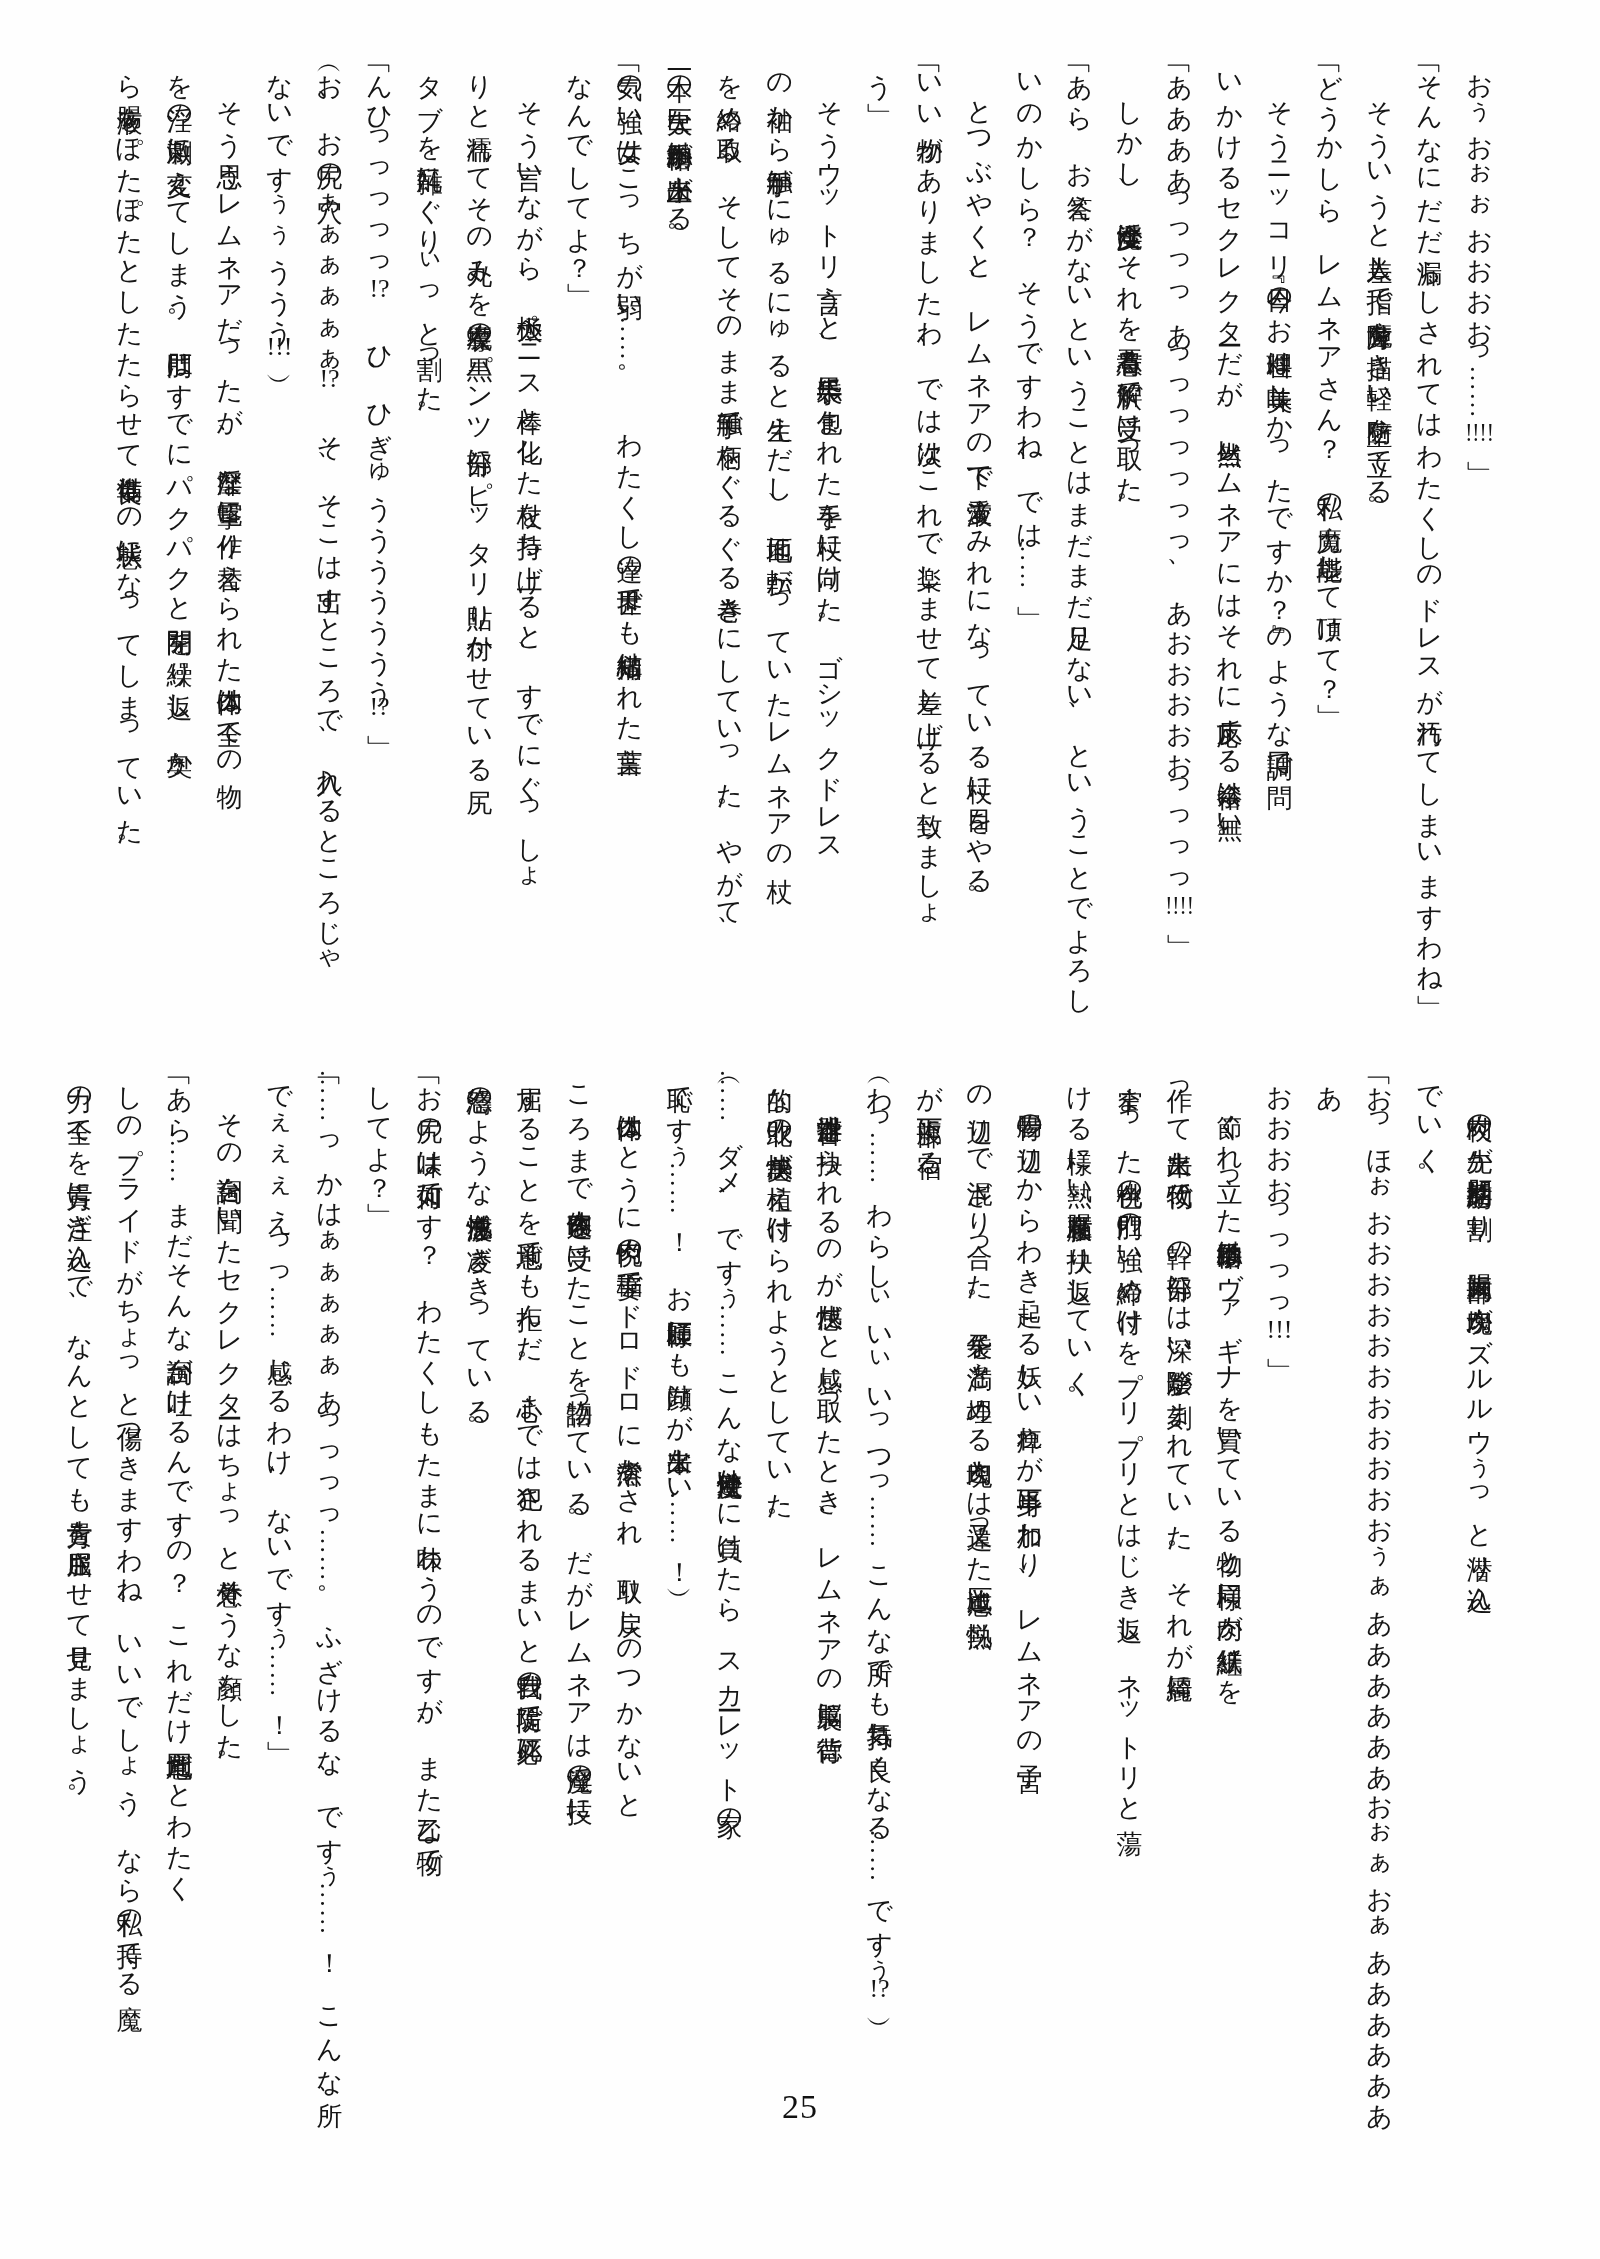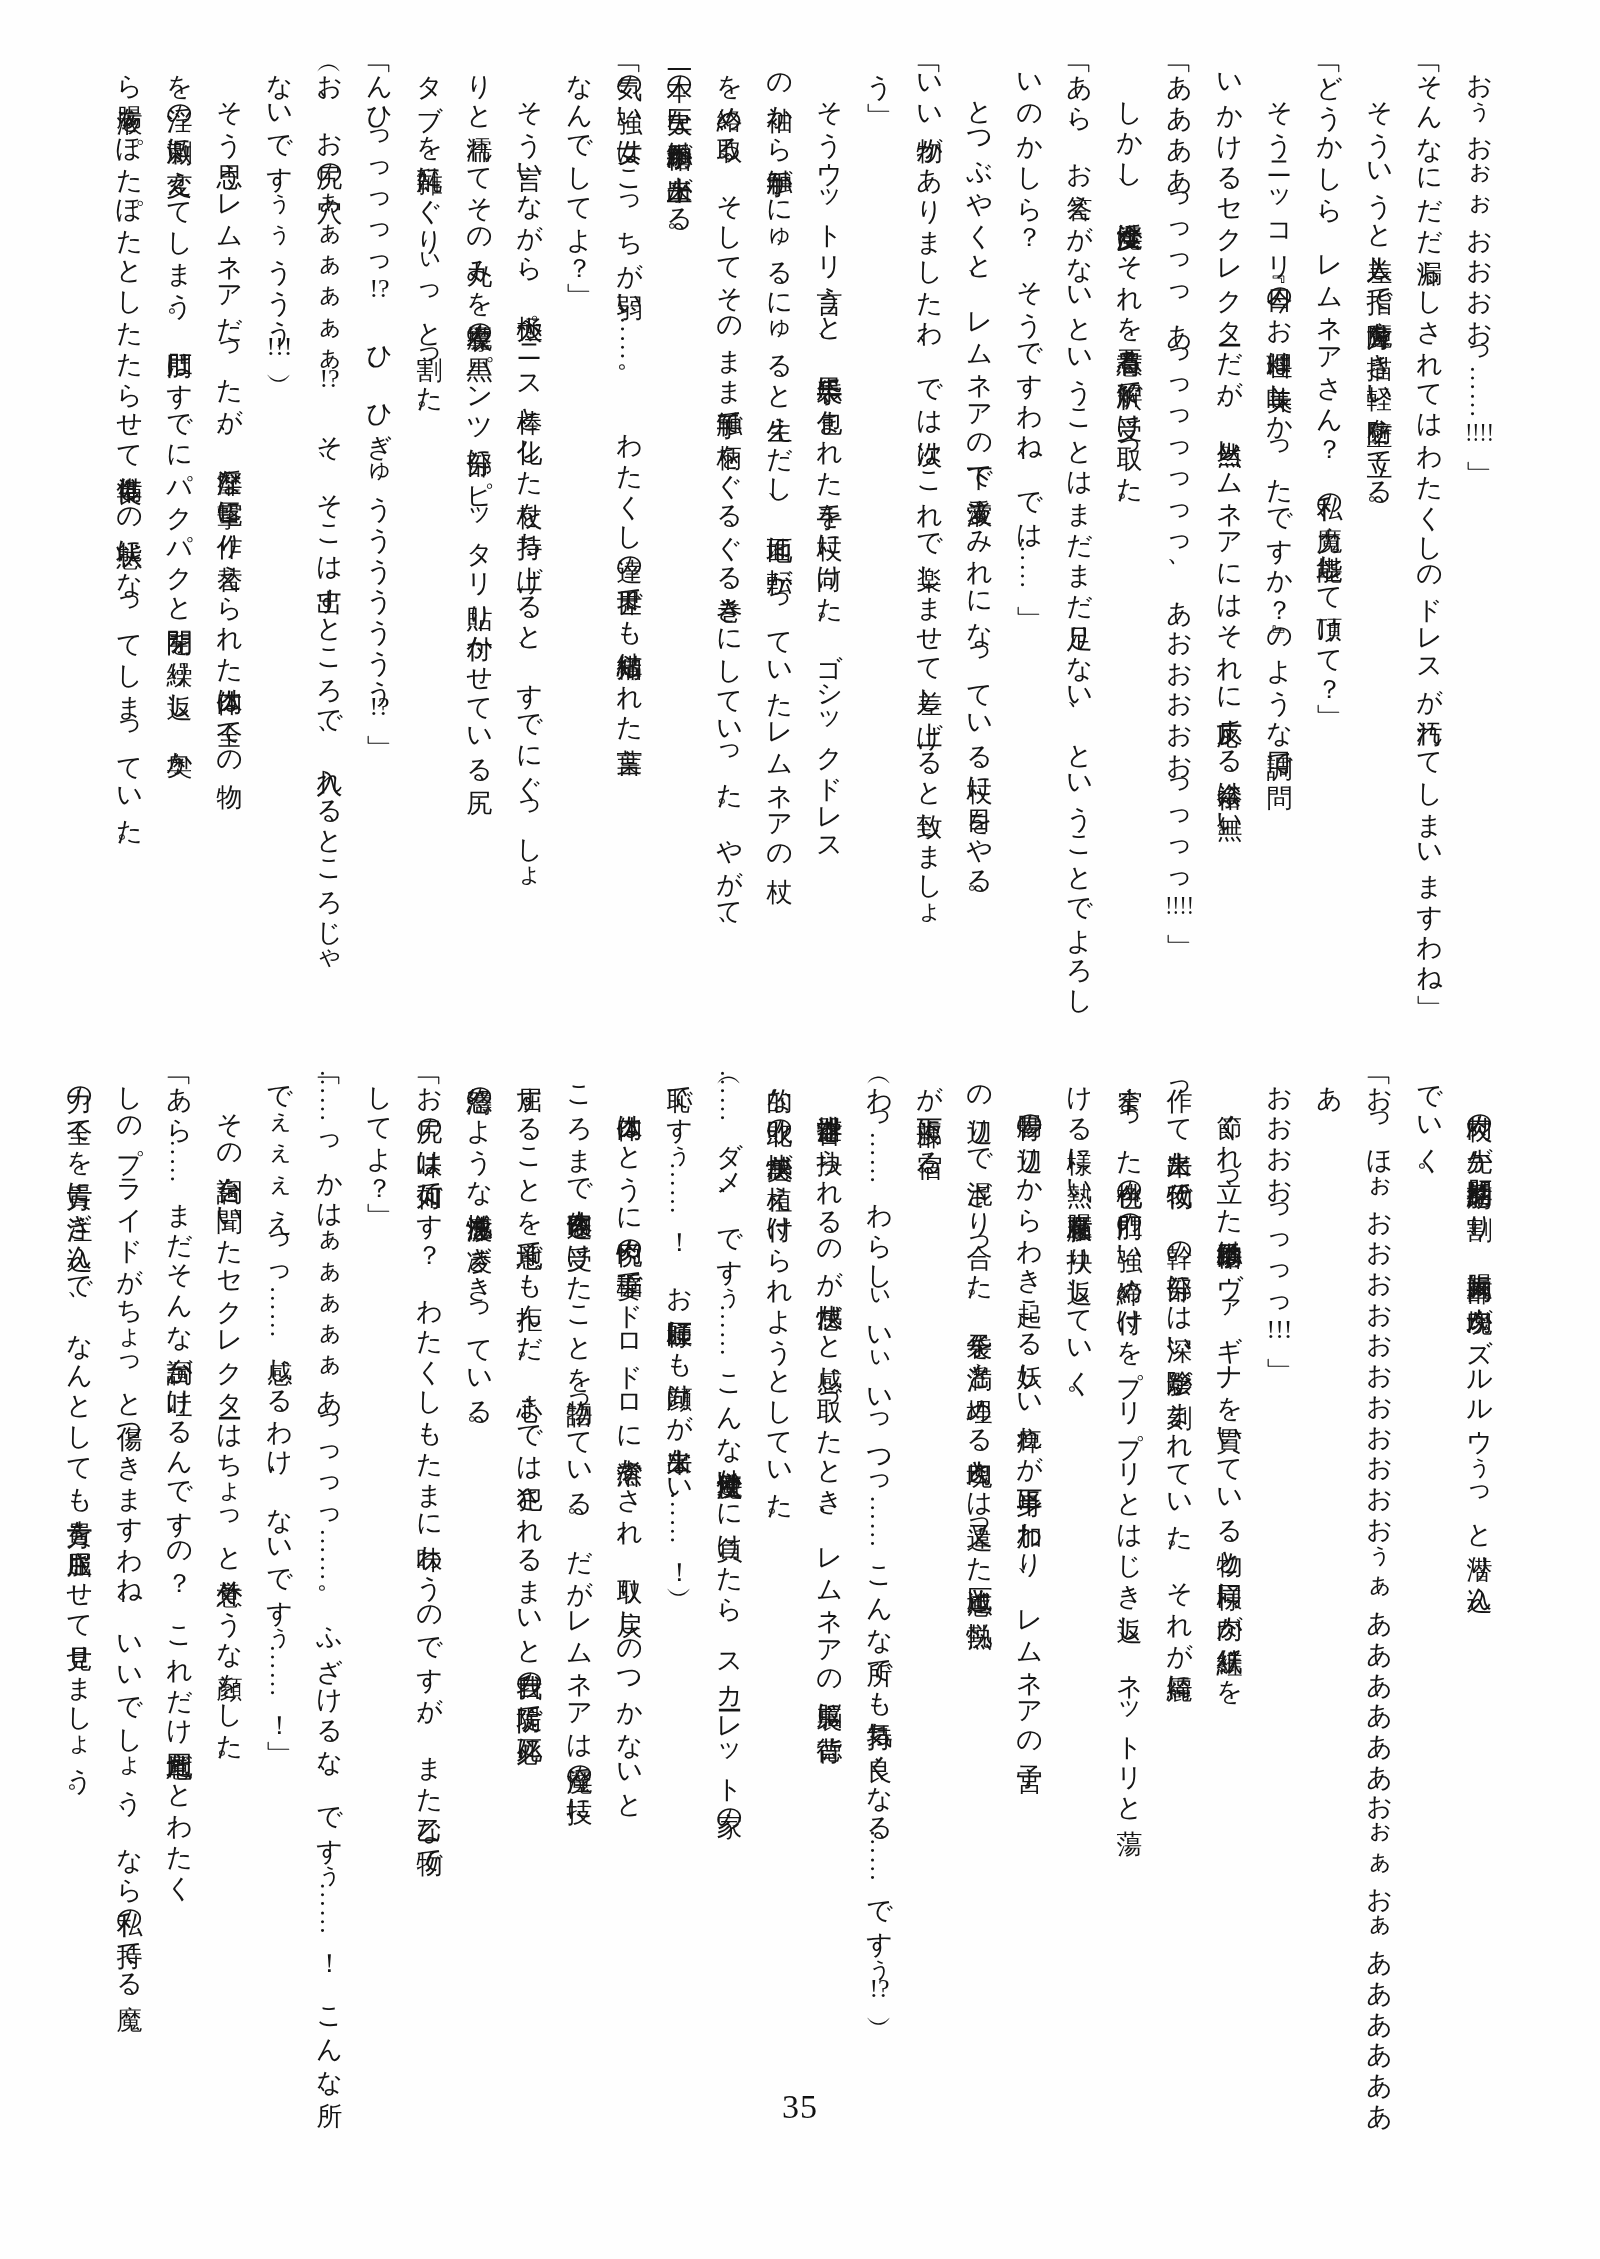--- a/index.html
+++ b/index.html
@@ -114,14 +114,14 @@
       <p class="tcol">怒濤のような悦感津波を凌ぎきっている。</p>
       <p class="tcol">「お尻の味は如何です？　わたくしもたまに味わうのですが、また乙な物で</p>
       <p class="tcol">してよ？」</p>
       <p class="tcol">「……っかはぁぁぁぁぁあっっっっ……。ふざけるな、ですぅ……！　こんな所、</p>
       <p class="tcol">でぇぇぇえっっ……感じるわけ、ないですぅ……！」</p>
       <p class="tcol indent">その台詞を聞いたセクレクターはちょっと意外そうな顔をした。</p>
       <p class="tcol">「あら……まだそんな台詞が吐けるんですの？　これだけ意固地だとわたく</p>
       <p class="tcol">しのプライドがちょっと傷つきますわね。いいでしょう、なら私の持てる魔</p>
       <p class="tcol">力の全てを貴方に注ぎ込んで、なんとしても貴方を屈服させて見せましょう。</p>
     </section>
-  <footer class="page-number">35</footer>
+  <footer class="page-number">25</footer>
 </div>
 
 </body></html>

